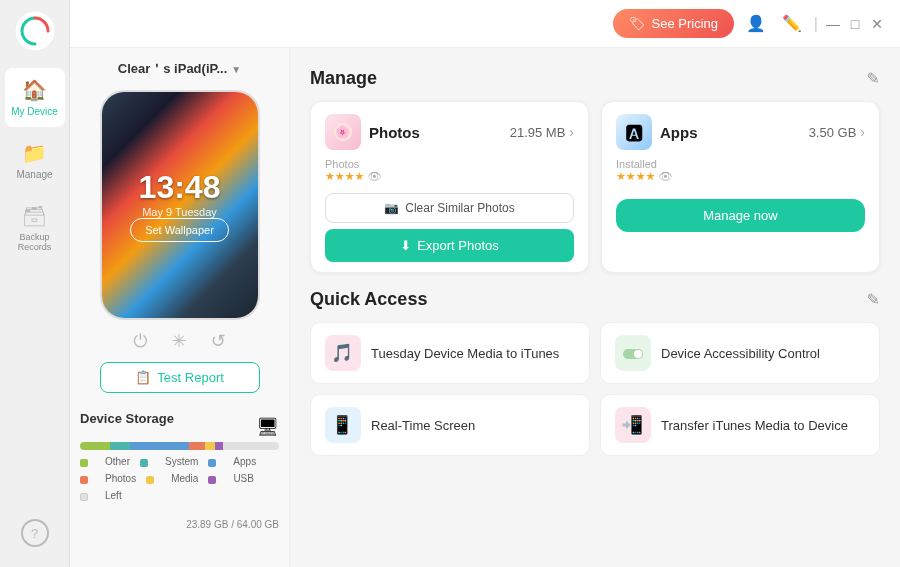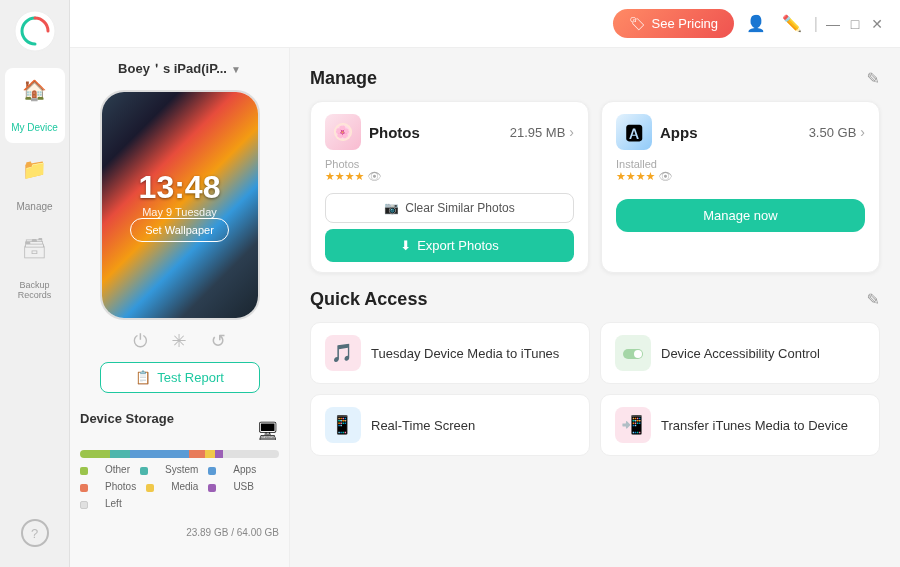--- a/index.html
+++ b/index.html
@@ -28,21 +28,21 @@
       cursor: pointer;
       border-radius: 8px;
       width: 60px;
       margin-bottom: 4px;
     }
     .sidebar-item.active {
       background: #fff;
     }
     .sidebar-item .icon-label {
       font-size: 10px;
-      margin-top: 20px;
+      margin-top: 4px;
       color: #888;
       text-align: center;
     }
     .sidebar-item.active .icon-label {
       color: #1ec8a0;
     }
     .sidebar-icon {
       font-size: 20px;
       color: #bbb;
     }
@@ -217,21 +217,21 @@
       margin-bottom: 10px;
     }
     .storage-section {
       width: 100%;
       padding: 8px 0;
     }
     .storage-title {
       font-size: 13px;
       font-weight: 600;
       color: #333;
-      margin-bottom: 24px;
+      margin-bottom: 16px;
     }
     .storage-bar-container {
       width: 100%;
       height: 8px;
       border-radius: 4px;
       overflow: hidden;
       display: flex;
       margin-bottom: 6px;
     }
     .storage-bar-segment { height: 100%; }
@@ -465,21 +465,21 @@
     <span class="topbar-separator">|</span>
     <button class="win-btn">—</button>
     <button class="win-btn">□</button>
     <button class="win-btn">✕</button>
   </div>
 
   <div class="content">
 
     <div class="device-panel">
       <div class="device-name-row">
-        <span>Boey＇s iPad(iP...</span>
+        <span>Clear＇s iPad(iP...</span>
         <span class="caret">▼</span>
       </div>
 
       <div class="device-frame">
         <div class="device-screen">
           <div class="device-time">13:48</div>
           <div class="device-date">May 9 Tuesday</div>
           <button class="set-wallpaper-btn">Set Wallpaper</button>
         </div>
       </div>

